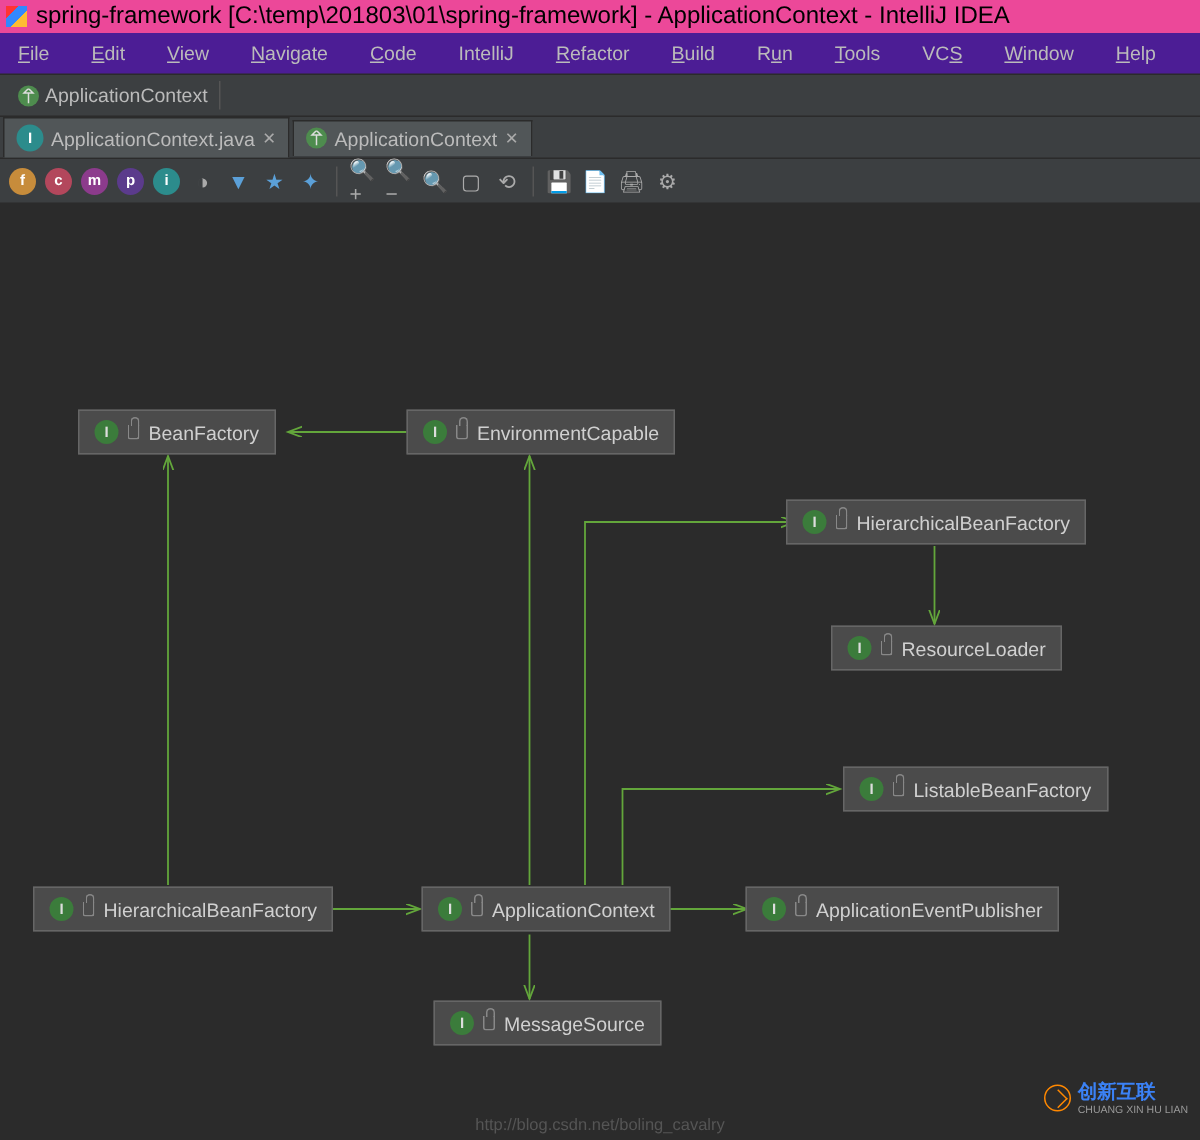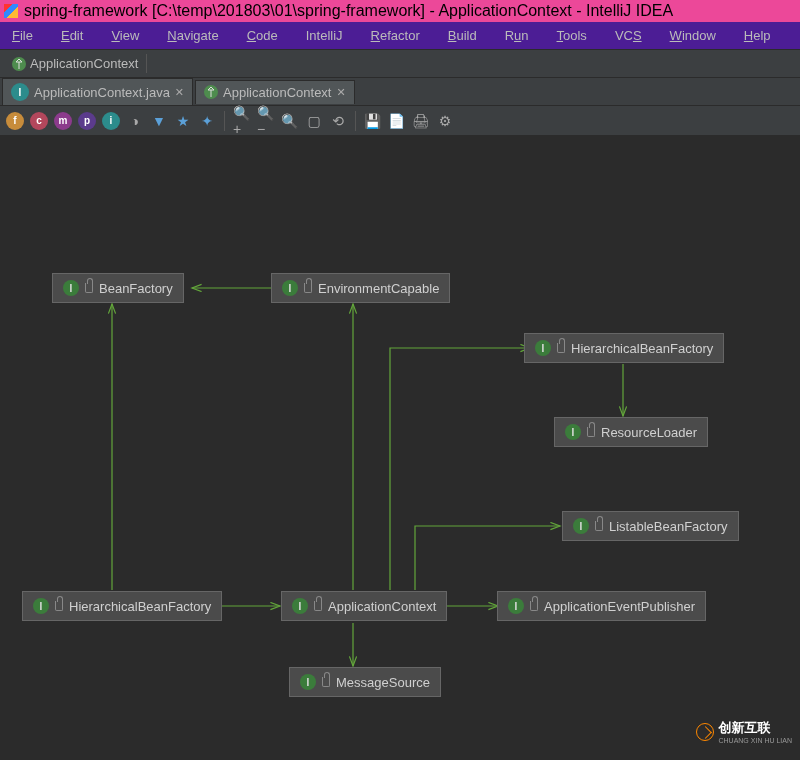--- a/index.html
+++ b/index.html
@@ -166,20 +166,21 @@
       <span class="badge">I</span>
       <span class="lock"></span>
       <span>ApplicationEventPublisher</span>
     </div>
   <div class="node" style="left:289px; top:531px;">
       <span class="badge">I</span>
       <span class="lock"></span>
       <span>MessageSource</span>
     </div>
 
+  <div class="watermark">http://blog.csdn.net/boling_cavalry</div>
   <div class="sidelogo">
     <span class="ico"></span>
     <span>
-      <div style="font-size:13px;font-weight:bold;color:#ffffff;">创新互联</div>
+      <div style="font-size:13px;font-weight:bold;color:#3b82f6;">创新互联</div>
       <div style="font-size:7px;color:#999;">CHUANG XIN HU LIAN</div>
     </span>
   </div>
 </div>
 
 </body></html>

